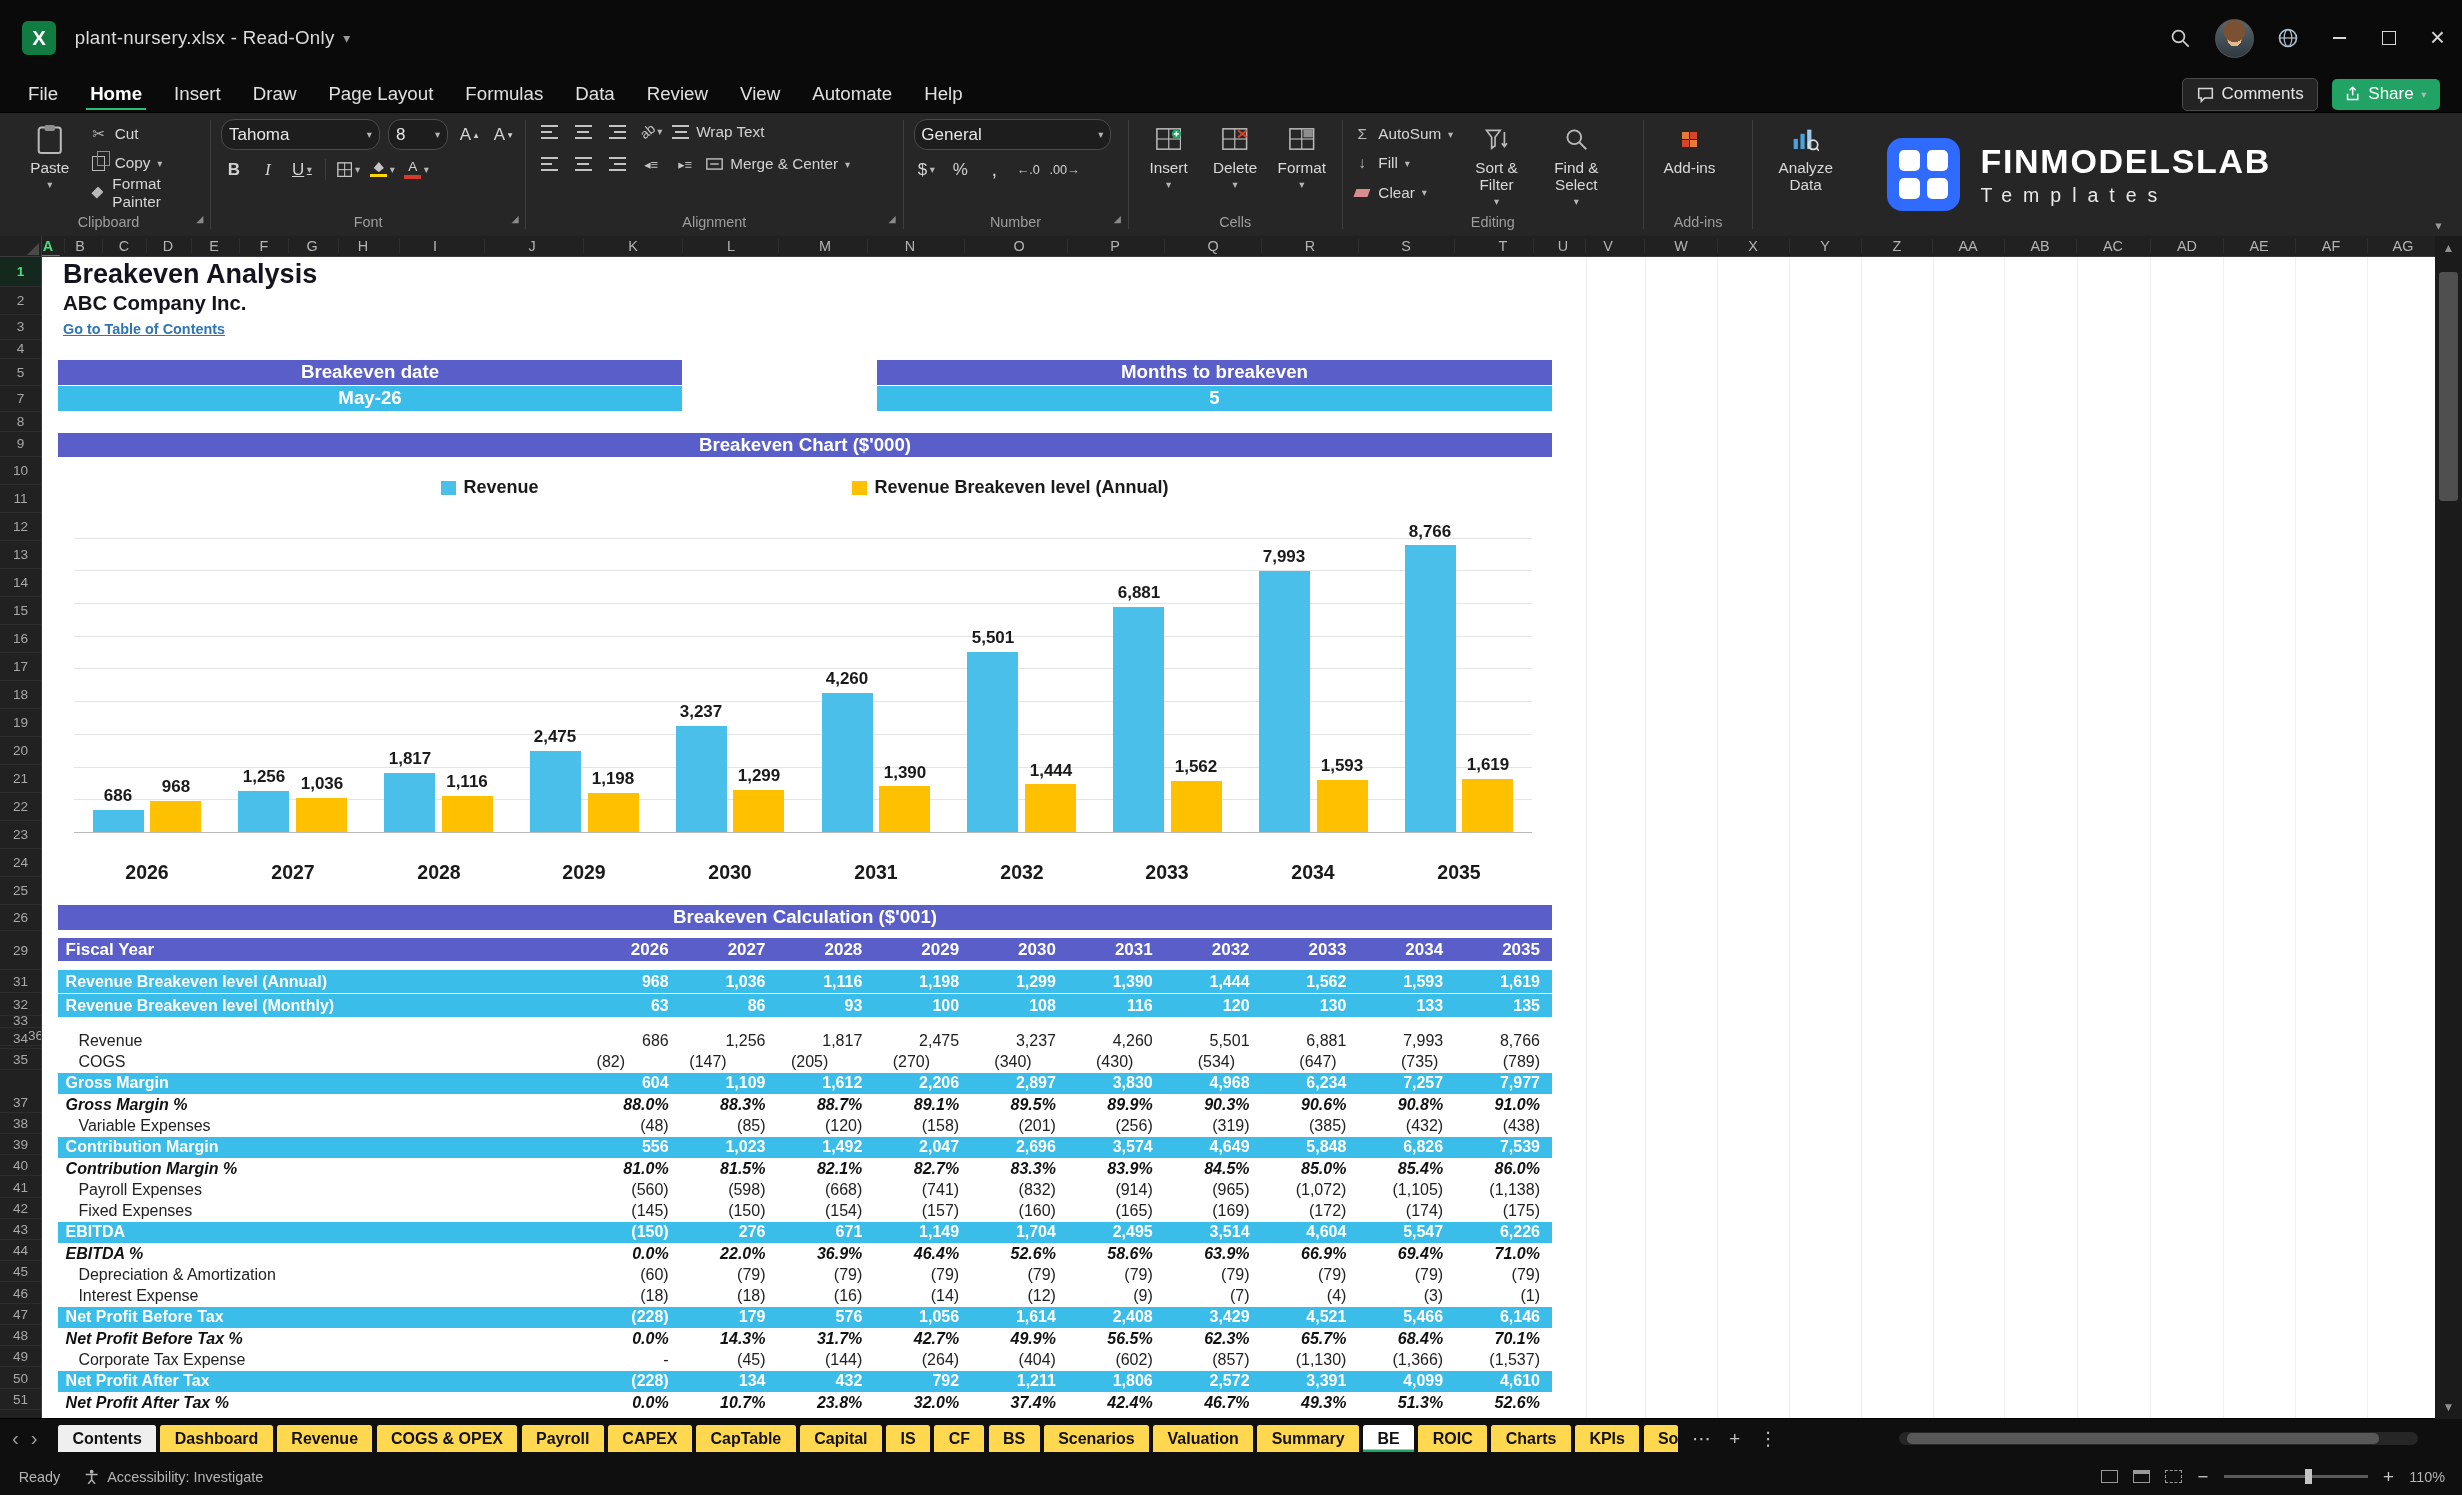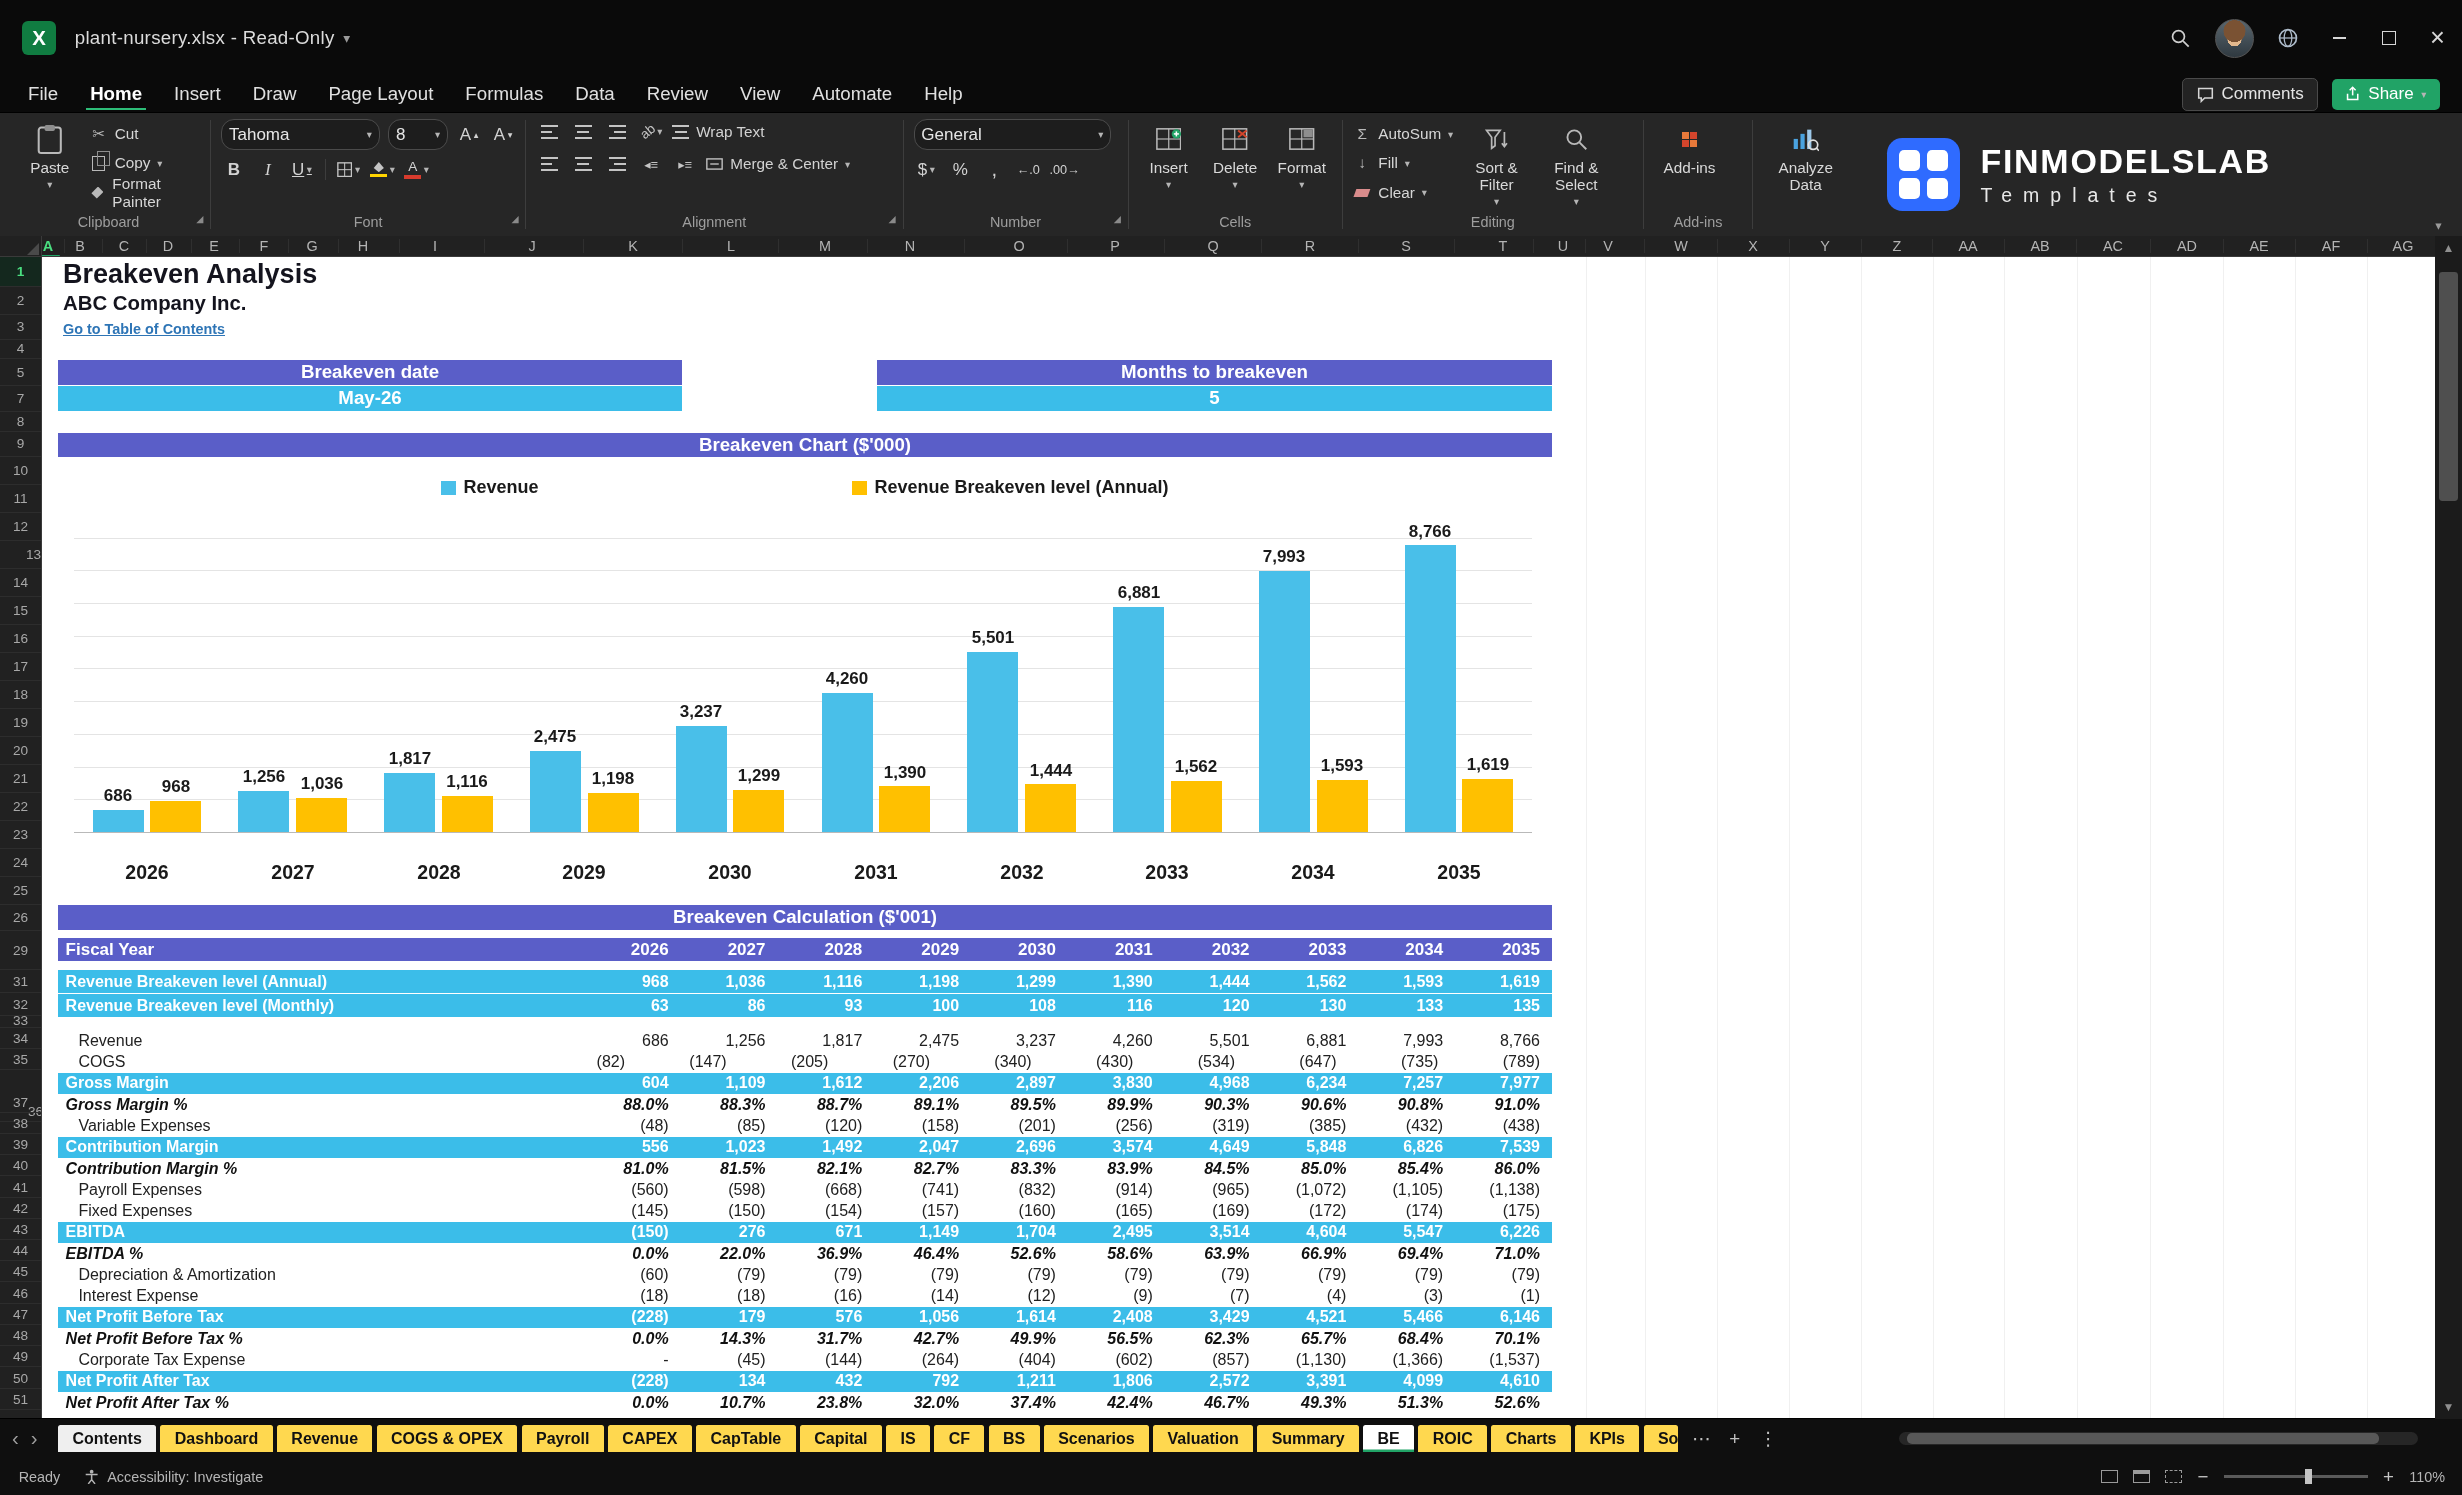--- a/index.html
+++ b/index.html
@@ -674,41 +674,41 @@
     <div class="row-num" style="top: 31px; height: 28px; line-height: 28px;">2</div>
     <div class="row-num" style="top: 59px; height: 24.6px; line-height: 24.6px;">3</div>
     <div class="row-num" style="top: 83px; height: 20.4px; line-height: 20.4px;">4</div>
     <div class="row-num" style="top: 104px; height: 26px; line-height: 26px;">5</div>
     <div class="row-num" style="top: 130px; height: 26px; line-height: 26px;">7</div>
     <div class="row-num" style="top: 156px; height: 20.4px; line-height: 20.4px;">8</div>
     <div class="row-num" style="top: 176px; height: 24.6px; line-height: 24.6px;">9</div>
     <div class="row-num" style="top: 201px; height: 28px; line-height: 28px;">10</div>
     <div class="row-num" style="top: 229px; height: 28px; line-height: 28px;">11</div>
     <div class="row-num" style="top: 257px; height: 28px; line-height: 28px;">12</div>
-    <div class="row-num" style="top: 285px; height: 28px; line-height: 28px; text-align: right;">13</div>
+    <div class="row-num" style="top: 285px; height: 28px; line-height: 28px;">13</div>
     <div class="row-num" style="top: 313px; height: 28px; line-height: 28px;">14</div>
     <div class="row-num" style="top: 341px; height: 28px; line-height: 28px;">15</div>
     <div class="row-num" style="top: 369px; height: 28px; line-height: 28px;">16</div>
     <div class="row-num" style="top: 397px; height: 28px; line-height: 28px;">17</div>
     <div class="row-num" style="top: 425px; height: 28px; line-height: 28px;">18</div>
     <div class="row-num" style="top: 453px; height: 28px; line-height: 28px;">19</div>
     <div class="row-num" style="top: 481px; height: 28px; line-height: 28px;">20</div>
     <div class="row-num" style="top: 509px; height: 28px; line-height: 28px;">21</div>
     <div class="row-num" style="top: 537px; height: 28px; line-height: 28px;">22</div>
     <div class="row-num" style="top: 565px; height: 28px; line-height: 28px;">23</div>
     <div class="row-num" style="top: 593px; height: 28px; line-height: 28px;">24</div>
     <div class="row-num" style="top: 621px; height: 28px; line-height: 28px;">25</div>
     <div class="row-num" style="top: 649px; height: 25.5px; line-height: 25.5px;">26</div>
     <div class="row-num" style="top: 675px; height: 39px; line-height: 39px;">29</div>
     <div class="row-num" style="top: 714px; height: 23px; line-height: 23px;">31</div>
     <div class="row-num" style="top: 737px; height: 23px; line-height: 23px;">32</div>
     <div class="row-num" style="top: 759px; height: 12.7px; line-height: 12.7px;">33</div>
     <div class="row-num" style="top: 772px; height: 21px; line-height: 21px;">34</div>
     <div class="row-num" style="top: 793px; height: 21px; line-height: 21px;">35</div>
-    <div class="row-num" style="top: 845px; height: 21px; line-height: 21px; padding-left: 28px;">36</div>
+    <div class="row-num" style="top: 769px; height: 21px; line-height: 21px; padding-left: 28px;">36</div>
     <div class="row-num" style="top: 836px; height: 21px; line-height: 21px;">37</div>
     <div class="row-num" style="top: 857px; height: 21px; line-height: 21px;">38</div>
     <div class="row-num" style="top: 878px; height: 21px; line-height: 21px;">39</div>
     <div class="row-num" style="top: 899px; height: 21px; line-height: 21px;">40</div>
     <div class="row-num" style="top: 921px; height: 21px; line-height: 21px;">41</div>
     <div class="row-num" style="top: 942px; height: 21px; line-height: 21px;">42</div>
     <div class="row-num" style="top: 963px; height: 21px; line-height: 21px;">43</div>
     <div class="row-num" style="top: 984px; height: 21px; line-height: 21px;">44</div>
     <div class="row-num" style="top: 1005px; height: 21px; line-height: 21px;">45</div>
     <div class="row-num" style="top: 1027px; height: 21px; line-height: 21px;">46</div>

